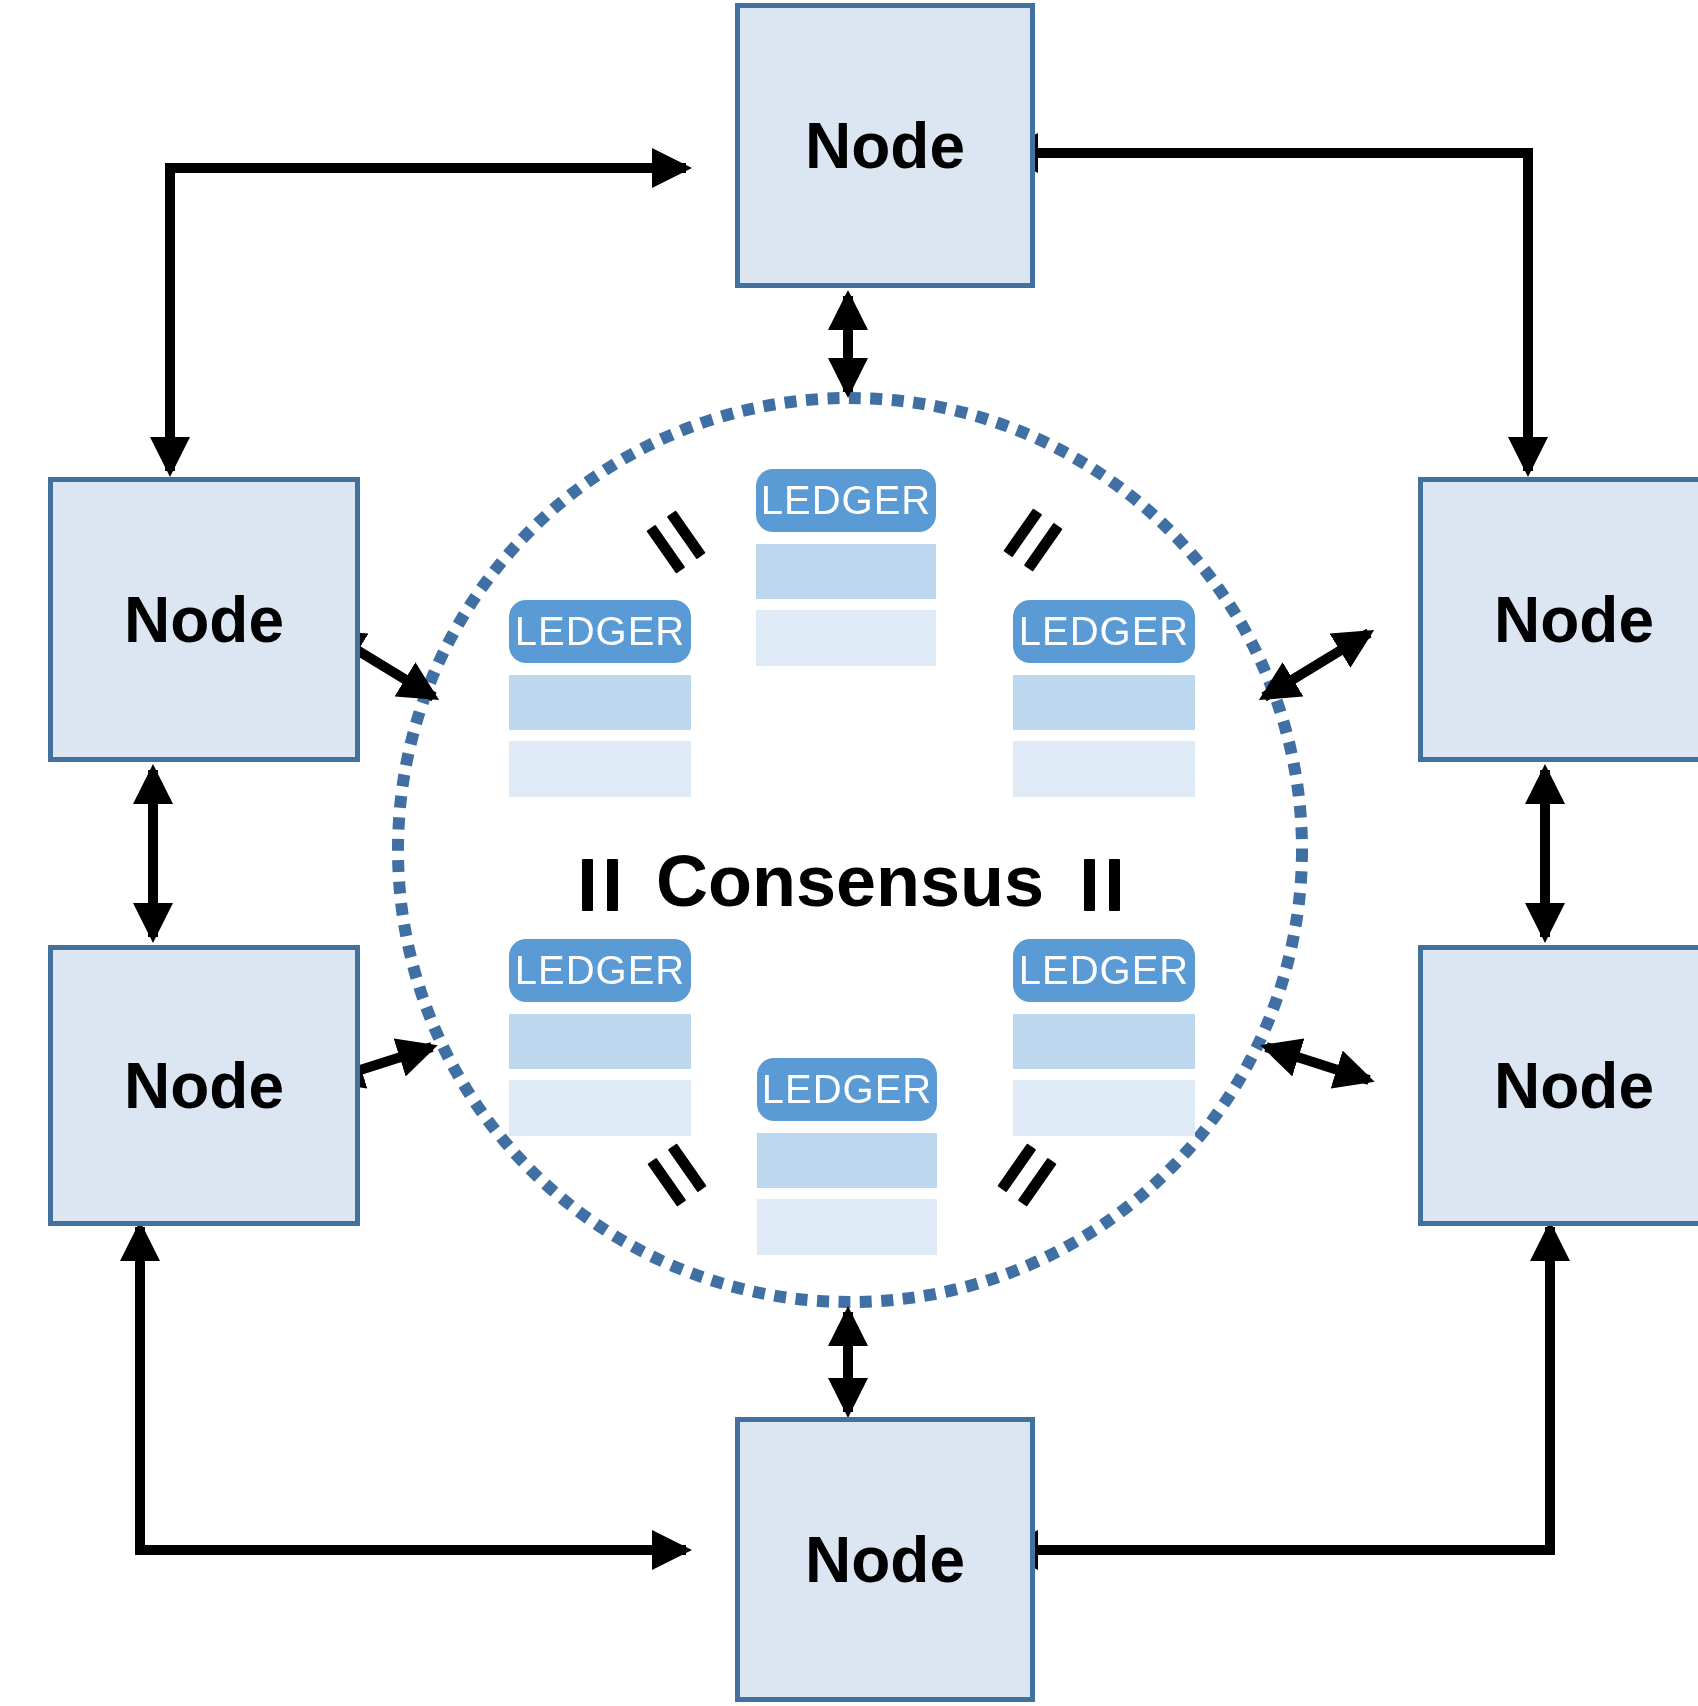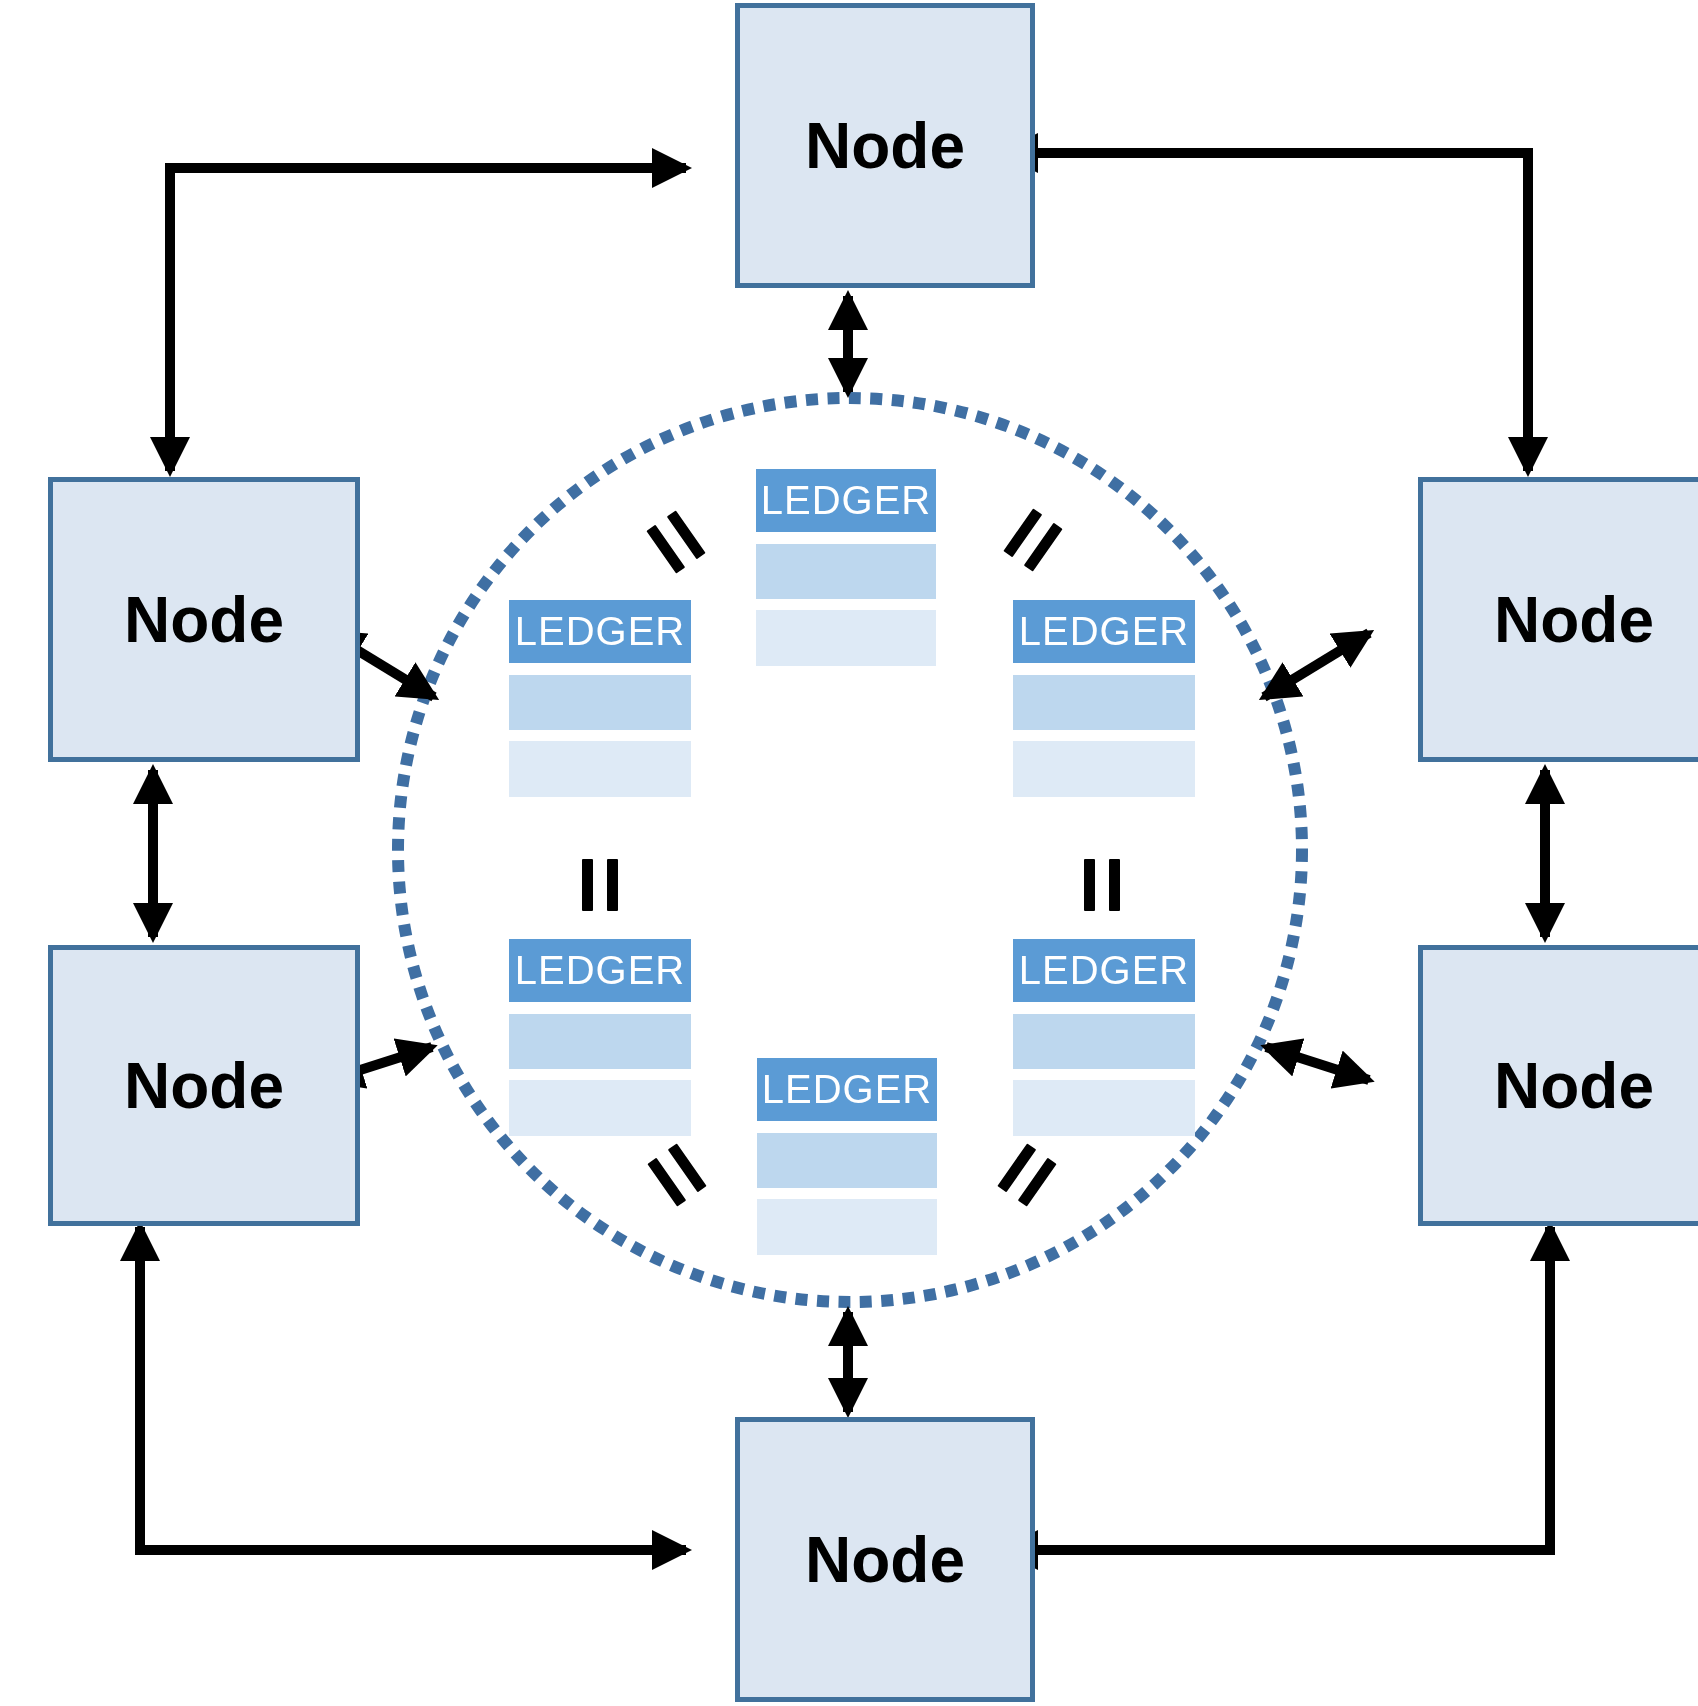--- a/index.html
+++ b/index.html
@@ -25,21 +25,21 @@
   .node-top{left:695px; top:3px; width:300px; height:285px;}
   .node-bottom{left:695px; top:1417px; width:300px; height:285px;}
   .node-left-upper{left:8px; top:477px; width:312px; height:285px;}
   .node-left-lower{left:8px; top:945px; width:312px; height:281px;}
   .node-right-upper{left:1378px; top:477px; width:312px; height:285px;}
   .node-right-lower{left:1378px; top:945px; width:312px; height:281px;}
   .ledger{position:absolute;}
   .ledger-header{
     height:63px; background:var(--ledger-header); color:var(--ledger-text);
     display:flex; align-items:center; justify-content:center;
-    font-size:40px; letter-spacing:1px;
+    font-size:40px; letter-spacing:1px;border-radius:17px;
   }
   .ledger-row{height:55px;}
   .ledger-row.r1{margin-top:12px; background:var(--ledger-row-1);}
   .ledger-row.r2{margin-top:11px; height:56px; background:var(--ledger-row-2);}
   .ledger-top-center{left:756px; top:469px; width:180px;}
   .ledger-upper-left{left:509px; top:600px; width:182px;}
   .ledger-upper-right{left:1013px; top:600px; width:182px;}
   .ledger-lower-left{left:509px; top:939px; width:182px;}
   .ledger-lower-right{left:1013px; top:939px; width:182px;}
   .ledger-bottom-center{left:757px; top:1058px; width:180px;}
@@ -139,14 +139,15 @@
     <div class="ledger-row r2"></div>
   </div>
 
   <div class="eq eq-tl"></div>
   <div class="eq eq-tr"></div>
   <div class="eq eq-ml"></div>
   <div class="eq eq-mr"></div>
   <div class="eq eq-bl"></div>
   <div class="eq eq-br"></div>
 
+  <div class="consensus">Consensus</div>
 
 </div>
 
 </body></html>

